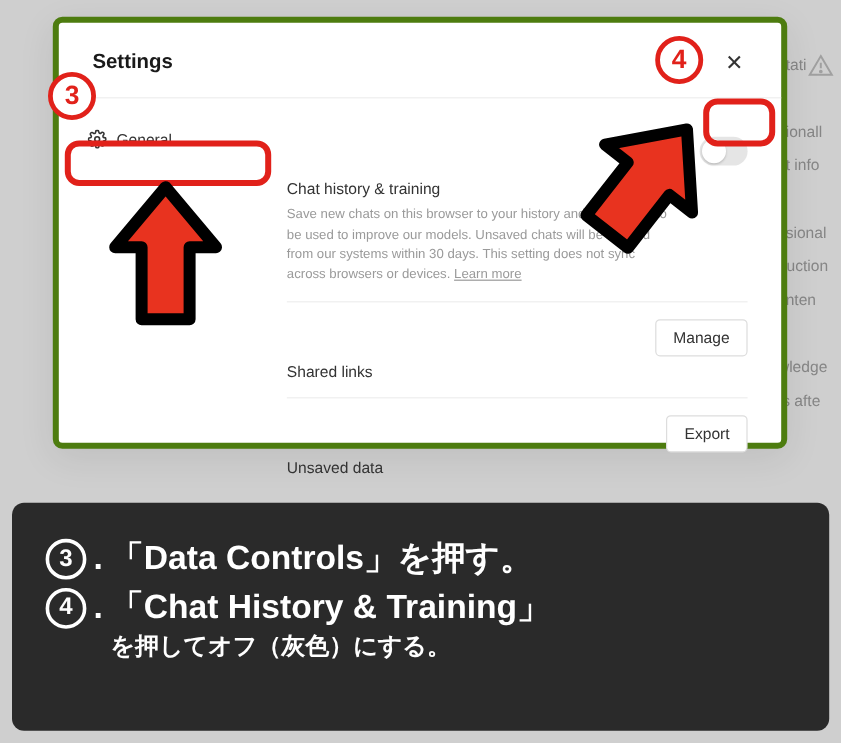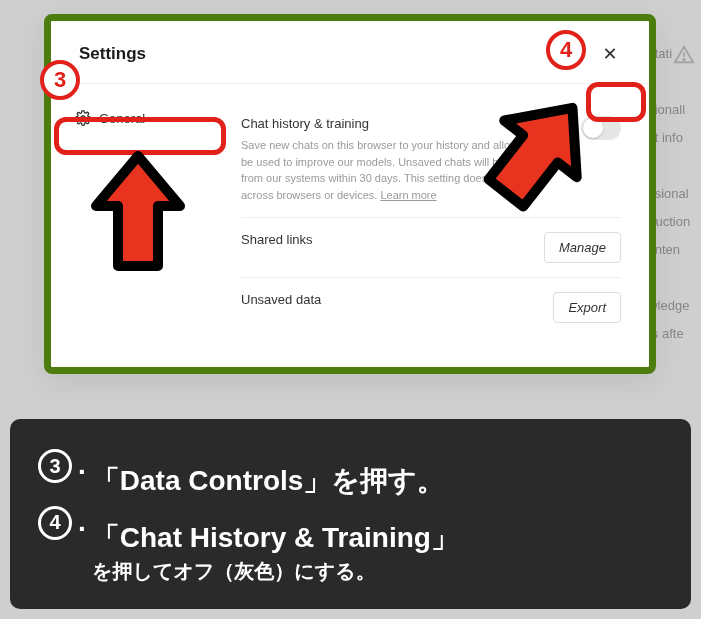--- a/index.html
+++ b/index.html
@@ -5,21 +5,21 @@
   * { box-sizing: border-box; margin: 0; padding: 0; }
   html, body { width: 701px; height: 619px; overflow: hidden; font-family: -apple-system, BlinkMacSystemFont, "Segoe UI", sans-serif; }
   body { background: #cfcfcf; position: relative; }
 
   .bg-text { position: absolute; right: 0; top: 40px; color: #868686; font-size: 13px; line-height: 28px; text-align: left; width: 60px; overflow: hidden; }
   .bg-warn { position: absolute; right: 6px; top: 44px; width: 22px; height: 22px; }
   .bg-warn svg { width: 22px; height: 22px; stroke: #a0a0a0; fill: none; stroke-width: 1.8; }
 
   .modal {
     position: absolute; left: 44px; top: 14px; width: 612px; height: 360px;
-    background: #ffffff; border: 7px solid #4d7c0f; border-radius: 8px;
+    background: #ffffff; border: 5px solid #4d7c0f; border-radius: 8px;
     box-shadow: 0 8px 30px rgba(0,0,0,.08);
   }
   .modal-header {
     display: flex; justify-content: space-between; align-items: center;
     padding: 22px 28px 18px 28px; border-bottom: 1px solid #eee;
   }
   .modal-title { font-size: 17px; font-weight: 700; color: #1a1a1a; }
   .close-btn { width: 22px; height: 22px; display: flex; align-items: center; justify-content: center; cursor: pointer; color: #333; font-size: 18px; }
 
   .modal-body { display: flex; }
@@ -28,37 +28,37 @@
     display: flex; align-items: center; gap: 8px; padding: 8px 10px;
     border-radius: 6px; font-size: 13px; color: #333; cursor: pointer;
   }
   .sidebar-item.active { background: #202123; color: #fff; }
   .sidebar-item .ico { width: 16px; height: 16px; display: inline-flex; align-items: center; justify-content: center; }
   .sidebar-item .ico svg { width: 16px; height: 16px; }
 
   .content { flex: 1; padding: 18px 28px 18px 0; }
   .section { border-bottom: 1px solid #eee; padding: 14px 0; display: flex; justify-content: space-between; align-items: flex-start; gap: 20px; }
   .section:last-child { border-bottom: none; }
-  .section .left { flex: 1; }
+  .section .left { flex: 1; margin-top: 36px; }
   .section-title { font-size: 13px; color: #333; }
   .section-desc { font-size: 11px; color: #9a9a9a; line-height: 1.5; margin-top: 6px; }
   .section-desc a { color: #9a9a9a; }
 
   .toggle {
     width: 40px; height: 24px; border-radius: 12px; background: #e5e5e5;
     position: relative; cursor: pointer; flex-shrink: 0;
   }
   .toggle .knob {
     position: absolute; left: 2px; top: 2px; width: 20px; height: 20px;
     border-radius: 50%; background: #fff; box-shadow: 0 1px 2px rgba(0,0,0,.2);
   }
 
   .btn {
     border: 1px solid #ddd; background: #fff; border-radius: 4px;
-    padding: 7px 14px; font-size: 13px; cursor: pointer; color: #333; font-style: italic;
+    padding: 7px 14px; font-size: 13px; cursor: pointer; color: #333;
   }
   .btn.danger { background: #d9342b; color: #fff; border-color: #d9342b; }
 
   
   .anno-box {
     position: absolute; border: 5px solid #e1211a; border-radius: 12px;
     pointer-events: none;
   }
   .anno-circle {
     position: absolute; width: 40px; height: 40px; border: 4px solid #e1211a;
@@ -73,21 +73,21 @@
     position: absolute; left: 10px; right: 10px; bottom: 10px; height: 190px;
     background: #2a2a2a; border-radius: 10px;
     padding: 26px 28px; color: #fff;
   }
   .caption-line { display: flex; align-items: flex-start; gap: 6px; font-size: 28px; font-weight: 800; line-height: 1.45; }
   .caption-num {
     display: inline-flex; width: 34px; height: 34px; border: 3px solid #fff;
     border-radius: 50%; align-items: center; justify-content: center;
     font-size: 20px; margin-top: 4px; flex-shrink: 0;
   }
-  .caption-text { flex: 1; margin-top: 16px; }
+  .caption-text { flex: 1; }
   .caption-sub { margin-left: 54px; font-size: 20px; font-weight: 800; line-height: 1.35; }
 </style>
 </head>
 <body>
 
 <div class="bg-warn">
   <svg viewBox="0 0 24 24">
       <path d="M12 3 L22 20 H2 Z"></path>
       <line x1="12" y1="9" x2="12" y2="14"></line>
       <circle cx="12" cy="17" r="0.8" fill="#a0a0a0"></circle>

